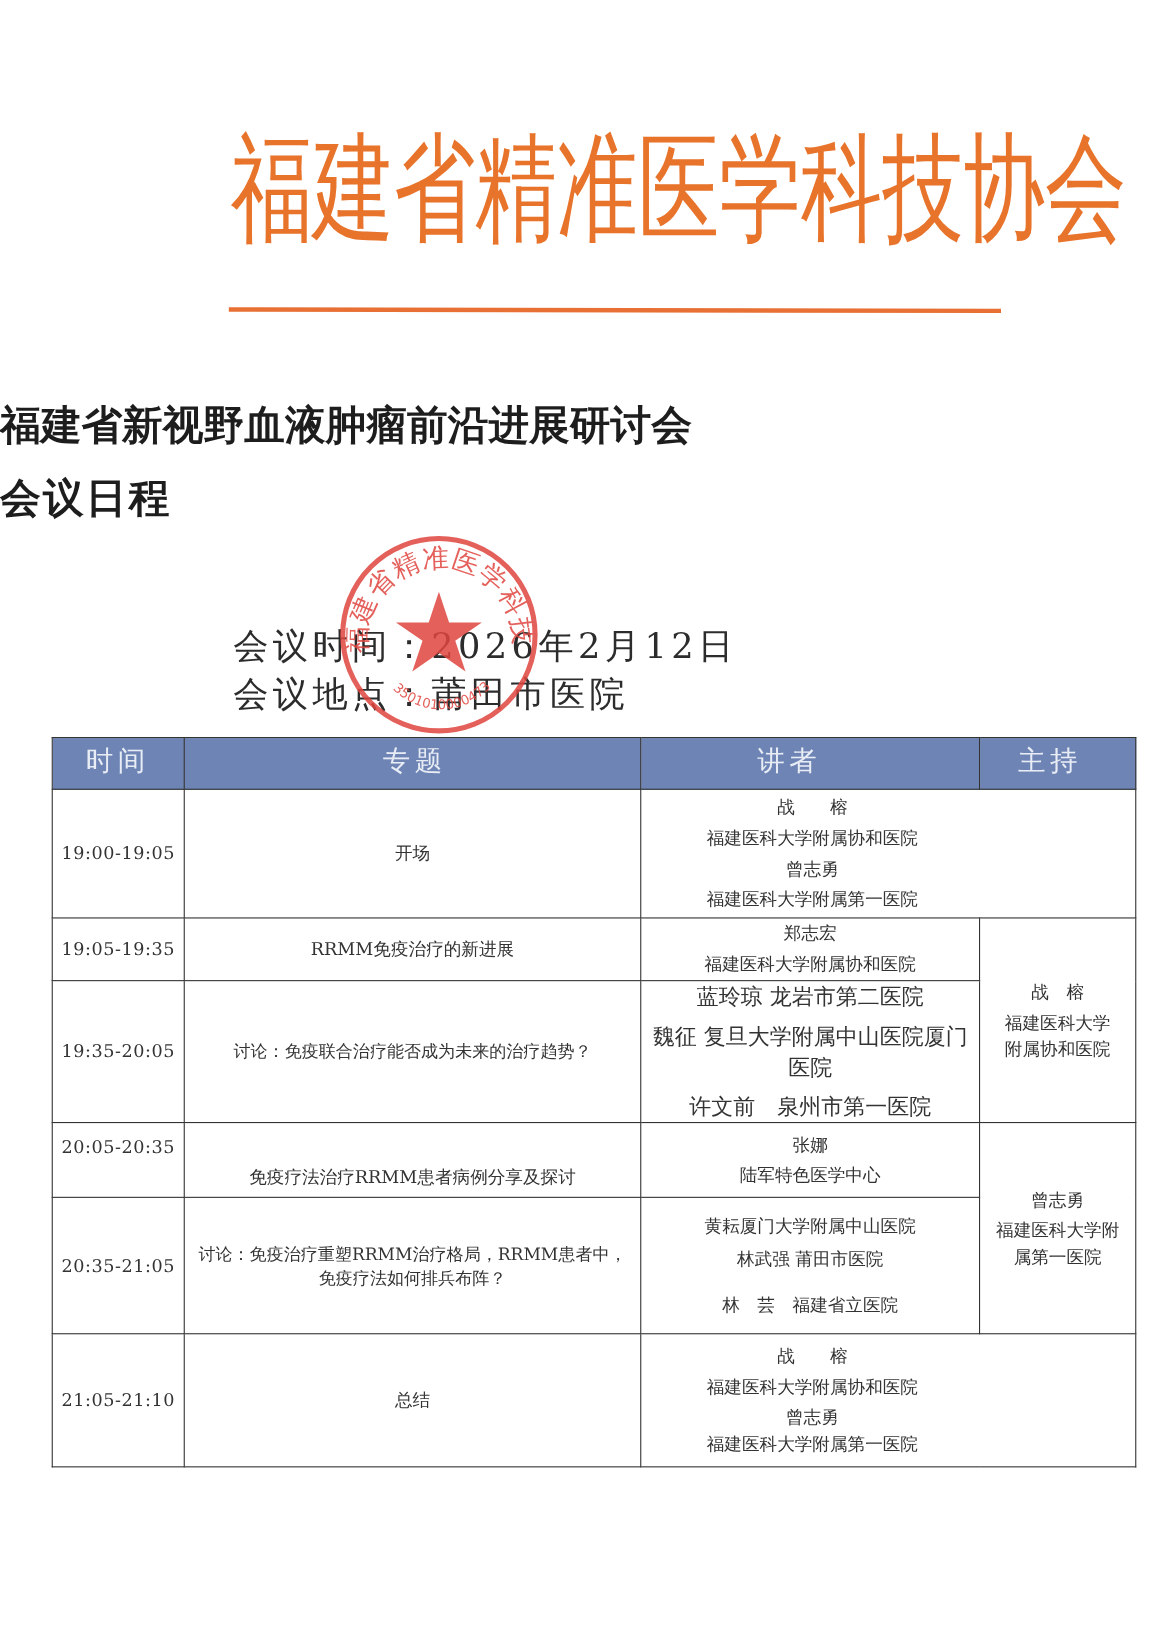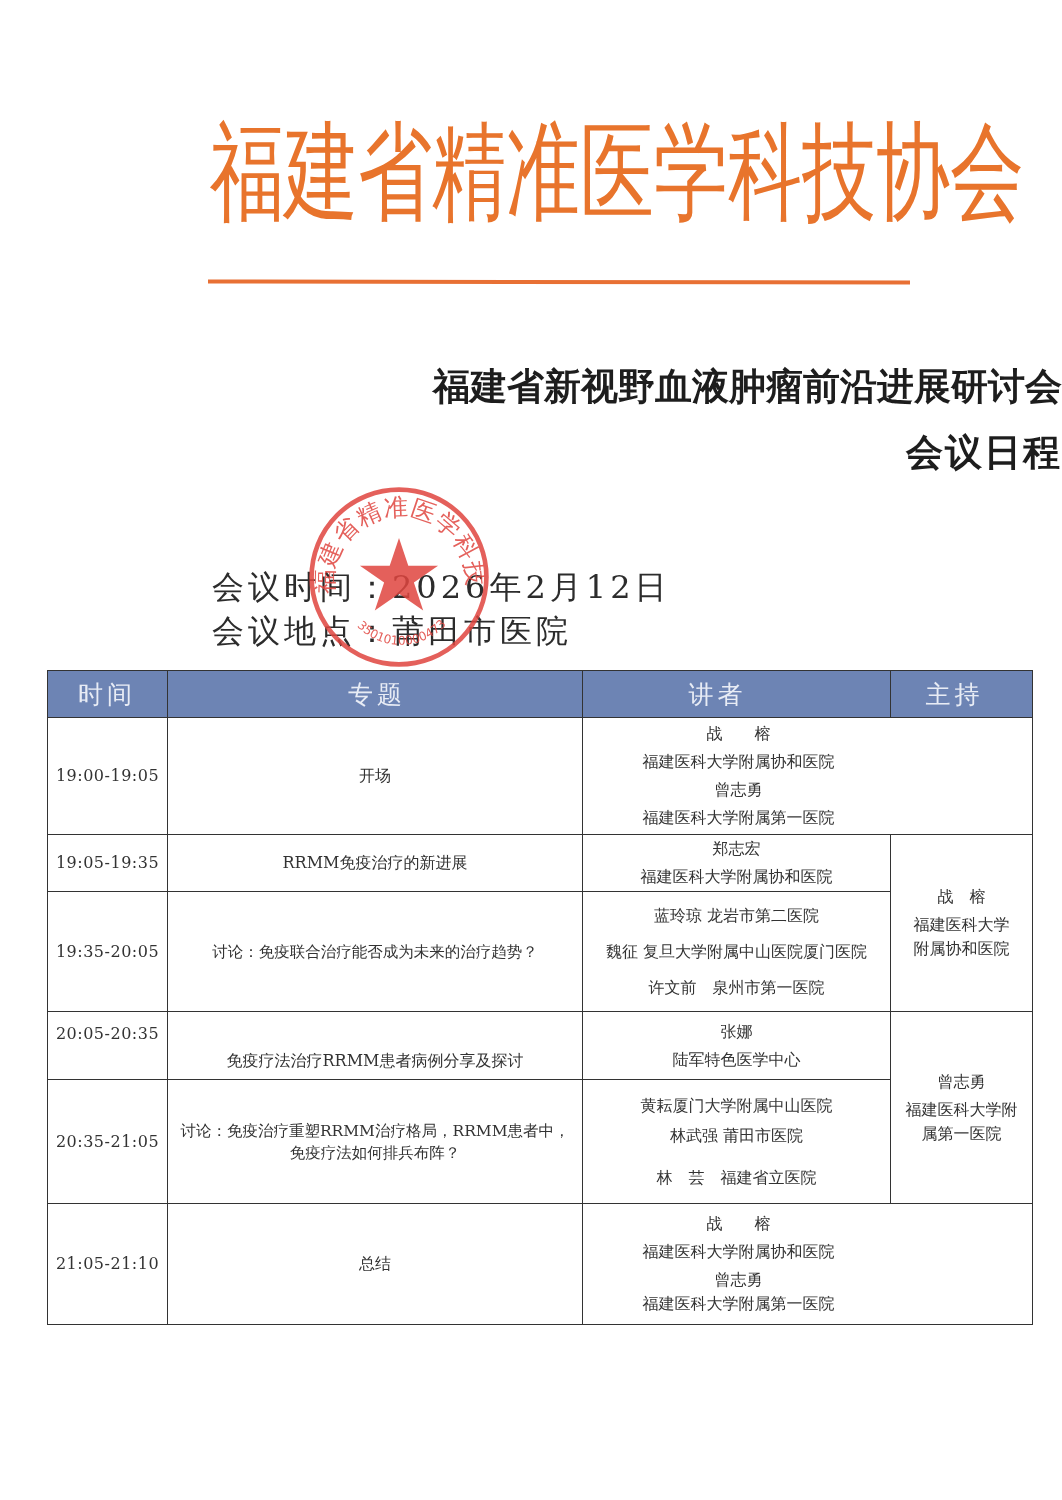--- a/index.html
+++ b/index.html
@@ -5,36 +5,36 @@
   html, body { margin: 0; padding: 0; background: #ffffff; }
   body { width: 1062px; height: 1500px; position: relative; overflow: hidden;
          font-family: "DejaVu Serif", "Liberation Serif", serif; color: #2a2a2a; }
 
   .org-title { position: absolute; left: 210px; top: 70px; width: 700px; text-align: center;
                font-family: "DejaVu Sans", "Liberation Sans", sans-serif;
                font-size: 74px; letter-spacing: 0px; color: #e8742c; line-height: 140px;
                transform: scaleY(1.45); transform-origin: top center; white-space: nowrap; }
   .org-rule { position: absolute; left: 208px; top: 280px; width: 702px; height: 4px; background: #e87034; transform: rotate(0.1deg); }
 
-  .doc-title { position: absolute; left: 0; width: 1062px; text-align: right; font-weight: bold;
+  .doc-title { position: absolute; left: 0; width: 1062px; text-align: left; font-weight: bold;
                font-family: "DejaVu Serif", "Liberation Serif", serif; color: #1d1d1d; }
   .doc-title.t1 { top: 362px; font-size: 37px; letter-spacing: 0px; }
   .doc-title.t2 { top: 428px; font-size: 37px; letter-spacing: 2px; }
 
   .meta { position: absolute; left: 212px; font-size: 32px; color: #2c2c2c; letter-spacing: 4px; white-space: nowrap; text-align: center; }
   .meta.m1 { top: 566px; }
   .meta.m2 { top: 610px; }
 
   .stamp { position: absolute; left: 306px; top: 484px; width: 186px; height: 186px; opacity: 0.85; pointer-events: none; }
 
   table.agenda { position: absolute; left: 47px; top: 670px; border-collapse: collapse; table-layout: fixed;
                  width: 985px; font-size: 16px; color: #333; }
   table.agenda td, table.agenda th { border: 1.5px solid #333; text-align: center; vertical-align: middle; padding: 0 2px; line-height: 28px; }
   table.agenda th { background: #6d84b4; color: #e8ecf5; font-weight: normal; font-size: 25px; height: 46px;
-                    font-family: Liberation Sans, sans-serif; letter-spacing: 4px; margin-top: 12px; }
+                    font-family: Liberation Mono, monospace; letter-spacing: 4px; margin-top: 12px; }
   .th-time { text-align: left !important; padding-left: 30px !important; }
   .th-topic { text-align: left !important; padding-left: 180px !important; }
   .th-speaker { text-align: right; padding-right: 40px !important; }
   .th-host { text-align: center; padding-right: 16px !important; }
   .time-cell { font-size: 16px; letter-spacing: 0.5px; }
   .line { display: block; }
   .gap { margin-top: 8px; }
 </style>
 </head>
 <body>
@@ -101,21 +101,21 @@
       <td rowspan="2">
         <span class="line">战　榕</span>
         <span class="line">福建医科大学</span>
         <span class="line" style="margin-top:-4px">附属协和医院</span>
       </td>
     </tr>
 
     <tr style="height:120px">
       <td class="time-cell">19:35-20:05</td>
       <td style="font-size:15.5px">讨论：免疫联合治疗能否成为未来的治疗趋势？</td>
-      <td style="font-size:16px">
+      <td style="font-size:20px">
         <span class="line">蓝玲琼 龙岩市第二医院</span>
         <span class="line gap">魏征 复旦大学附属中山医院厦门医院</span>
         <span class="line gap">许文前　泉州市第一医院</span>
       </td>
     </tr>
 
     <tr style="height:68px">
       <td class="time-cell" style="vertical-align:top;padding-top:8px">20:05-20:35</td>
       <td style="vertical-align:bottom;padding-bottom:4px">免疫疗法治疗RRMM患者病例分享及探讨</td>
       <td>

